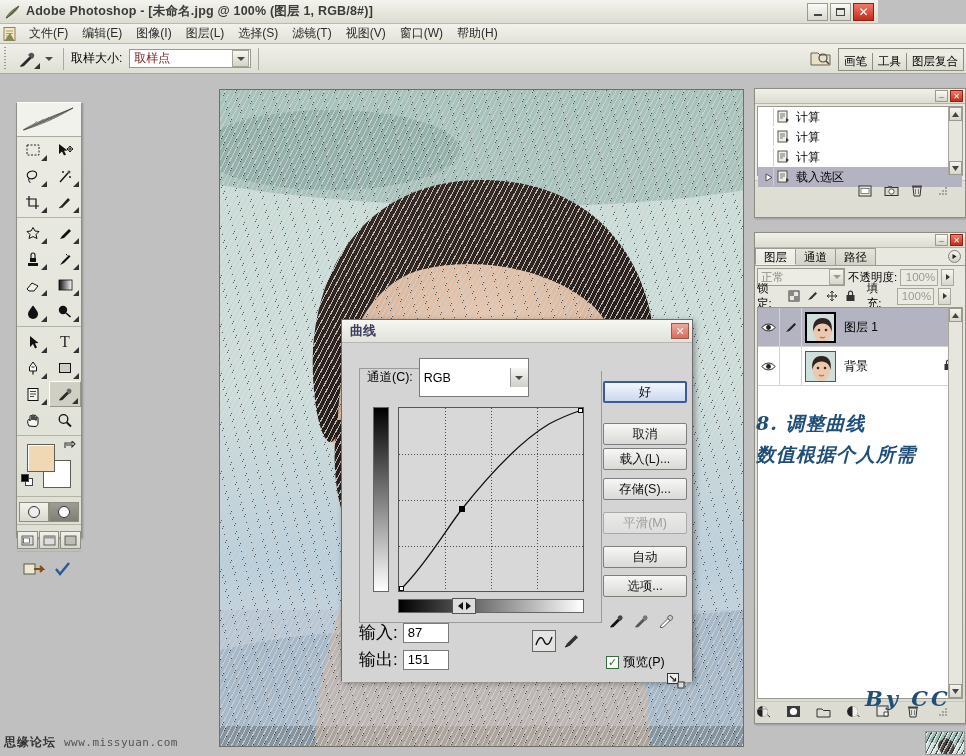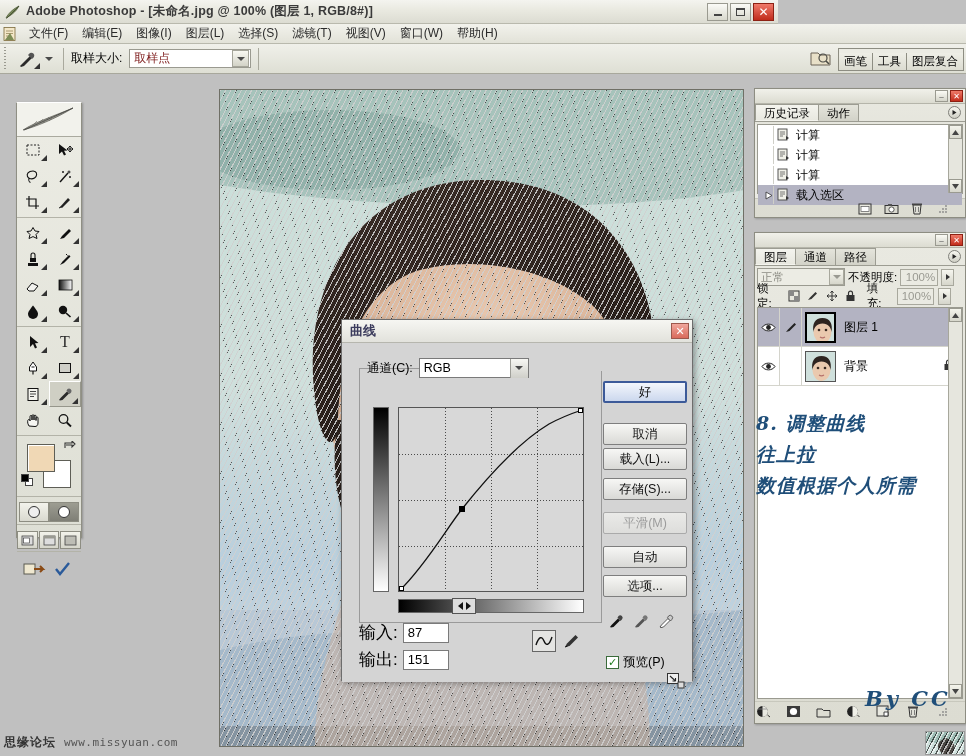--- a/index.html
+++ b/index.html
@@ -8,21 +8,21 @@
     width:966px; height:756px; overflow:hidden;
     background:#c0c0c0;
     font-family:"Liberation Sans","DejaVu Sans",sans-serif;
     font-size:12px; color:#000;
     -webkit-font-smoothing:none;
   }
   #app { position:relative; width:966px; height:756px; }
 
   
   .titlebar {
-    position:absolute; left:0; top:0; width:778px; height:24px;
+    position:absolute; left:0; top:0; width:878px; height:24px;
     background:linear-gradient(to bottom,#f4f4ef 0%,#e9e9e0 45%,#dcdcd2 100%);
     border-bottom:1px solid #b9b9ad;
     display:flex; align-items:center;
   }
   .title-icon { width:18px; height:18px; margin:0 4px 0 4px; position:relative; }
   .title-text {
     font-weight:bold; font-size:12.5px; color:#3a3a3a;
     letter-spacing:0.2px; white-space:nowrap;
   }
   .win-btns { position:absolute; right:4px; top:3px; display:flex; gap:2px; }
@@ -231,21 +231,21 @@
   .dlg-title .t { font-weight:bold; font-size:13px; color:#3b3b5c; }
   .dlg-close {
     position:absolute; right:3px; top:3px; width:18px;height:16px;
     background:linear-gradient(to bottom,#f0a79c,#d96a5b);
     border:1px solid #9c584c; color:#fff; font-weight:bold; font-size:11px;
     display:flex;align-items:center;justify-content:center;
   }
   .dlg-body { position:relative; height:339px; background:#d4d4d4; }
   .chan-row { display:flex; align-items:center; position:absolute; left:25px; top:15px; }
   .chan-lbl { font-size:12.5px; margin-right:6px; }
-  .chan-combo { width:110px;height:20px;border:1px solid #7a7a7a;background:#fff;display:flex;align-items:center;}
+  .chan-combo { width:110px;height:39px;border:1px solid #7a7a7a;background:#fff;display:flex;align-items:center;}
   .chan-combo .v { flex:1; font-size:12.5px; padding-left:4px; }
   .chan-combo .b { width:18px;height:19px;background:linear-gradient(to bottom,#f7f7f3,#cfcfc9);border-left:1px solid #9e9e98;display:flex;align-items:center;justify-content:center;}
   .group-box { position:absolute; left:17px; top:25px; width:243px; height:255px;
     border:1px solid #9a9a9a; border-top-color:#9a9a9a; }
   .gb-mask { position:absolute; left:130px; top:-1px; width:122px; height:3px; background:#d4d4d4;}
   .gradbar-v { position:absolute; left:31px; top:64px; width:16px; height:185px;
     background:linear-gradient(to top,#fff,#000); border:1px solid #666;}
   .graph {
     position:absolute; left:56px; top:64px; width:186px; height:185px;
     background:#d8d8d8; border:1px solid #555;
@@ -626,29 +626,20 @@
     </div>
   </div>
 
   <div class="palette" style="left:754px; top:88px; width:212px; height:130px;">
     <div class="pal-titlebar">
       <div class="pal-wbtns">
         <div class="pal-wbtn">–</div>
         <div class="pal-wbtn close">✕</div>
       </div>
     </div>
-    <div class="pal-tabs">
-      <div class="pal-tab active">历史记录</div>
-      <div class="pal-tab">动作</div>
-      <div class="pal-menu-btn">
-        <svg width="7" height="7" viewBox="0 0 7 7">
-            <path d="M1.5 1 L5.5 3.5 L1.5 6 Z" fill="#222"></path>
-          </svg>
-      </div>
-    </div>
     <div class="pal-body" style="height:74px; position:relative;">
       <div class="hist-list" style="height:70px;">
         <div class="hist-row">
           <span class="hist-gap"></span>
           <span class="hist-ico">
             <svg width="14" height="14" viewBox="0 0 14 14">
                 <rect x="2" y="1" width="9" height="11" fill="#f0f0e8" stroke="#444" stroke-width="0.9"></rect>
                 <path d="M4 4 h5 M4 6 h5 M4 8 h3" stroke="#555" stroke-width="0.8"></path>
                 <path d="M10 8 l3 2 -3 2 Z" fill="#333"></path>
               </svg>
@@ -921,21 +912,20 @@
             <circle cx="5" cy="5" r="0.9" fill="#888"></circle>
             <circle cx="8" cy="5" r="0.9" fill="#888"></circle>
             <circle cx="8" cy="2" r="0.9" fill="#888"></circle>
           </svg>
       </span>
     </div>
   </div>
 
   <div class="annot">
     <div>8. 调整曲线</div>
-    <div>往上拉</div>
     <div>数值根据个人所需</div>
   </div>
   <div class="sig">By  CC</div>
 
   <div class="dialog">
     <div class="dlg-title">
       <span class="t">曲线</span>
       <span class="dlg-close">✕</span>
     </div>
     <div class="dlg-body">

